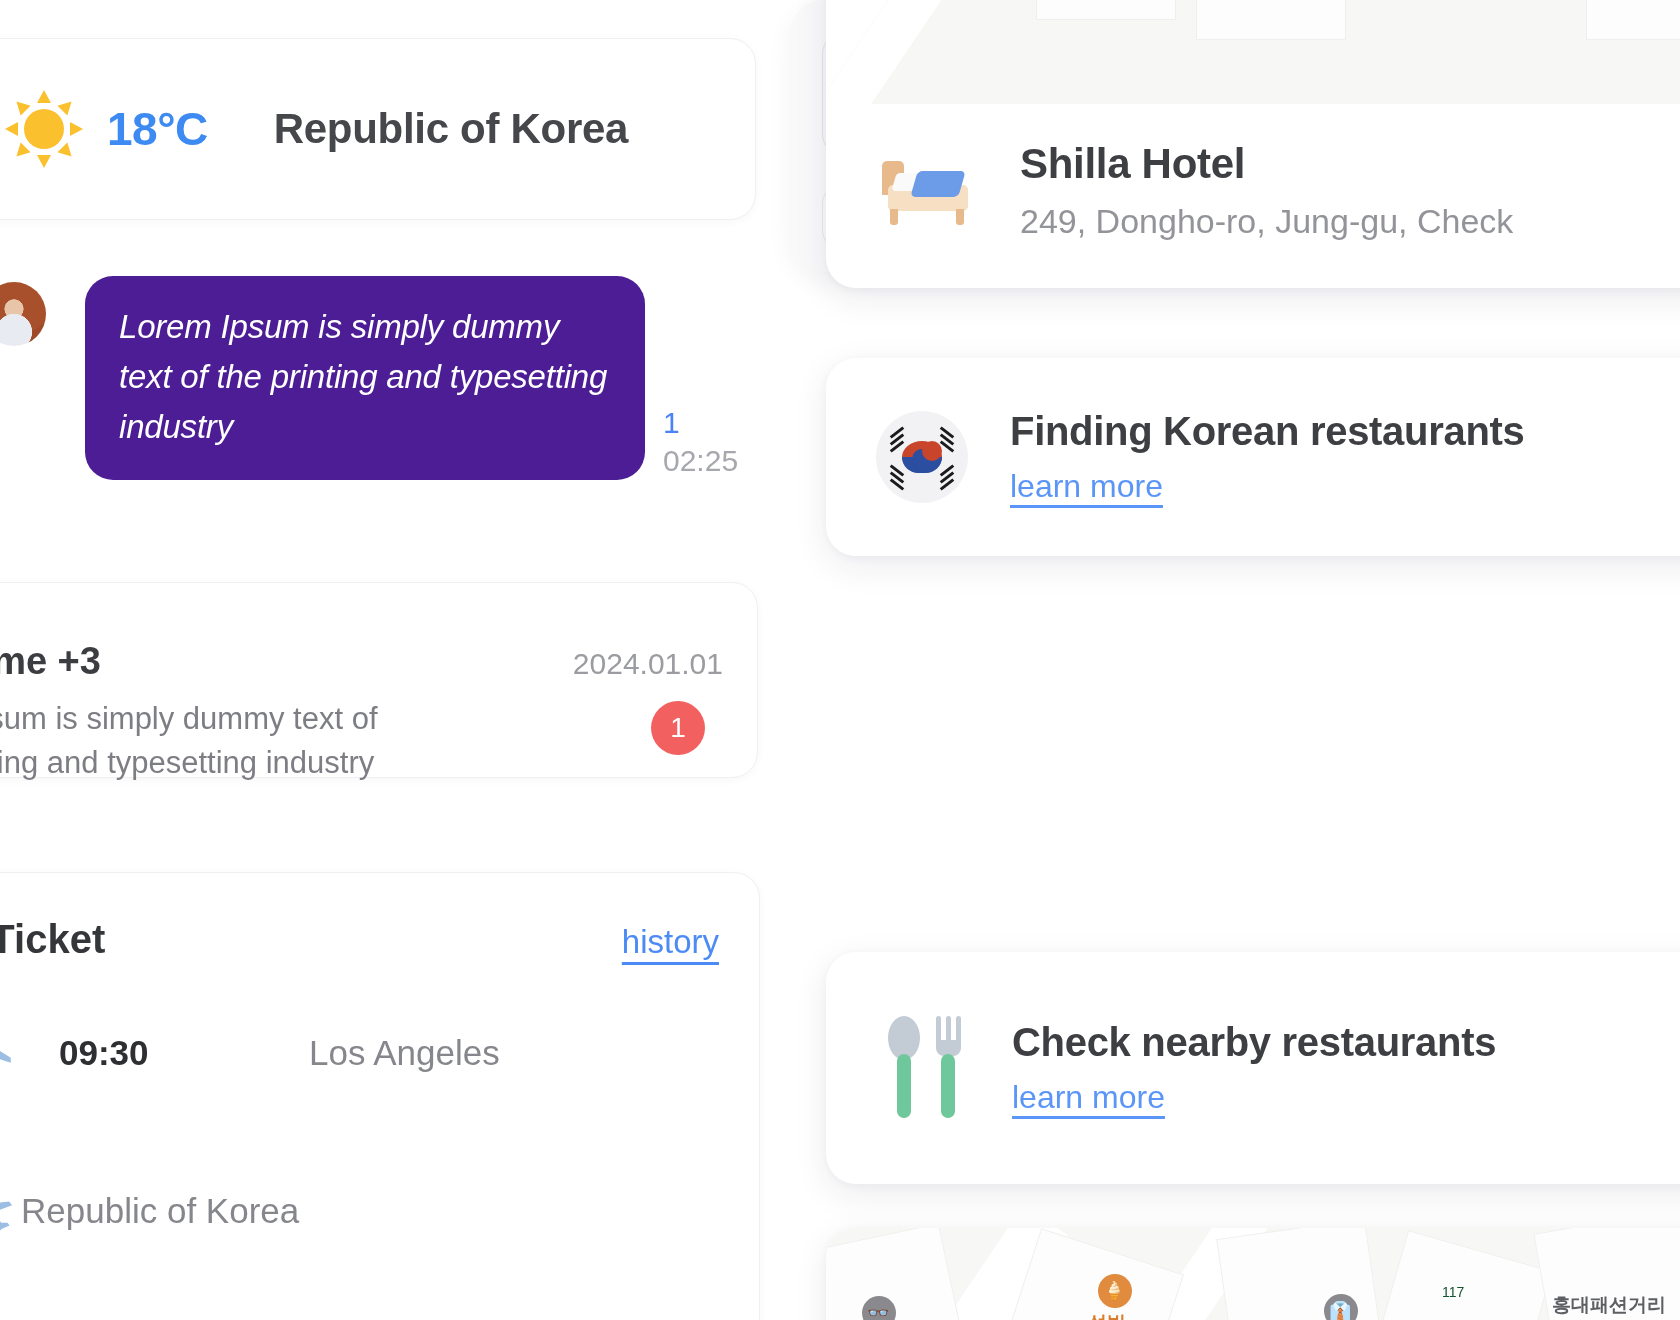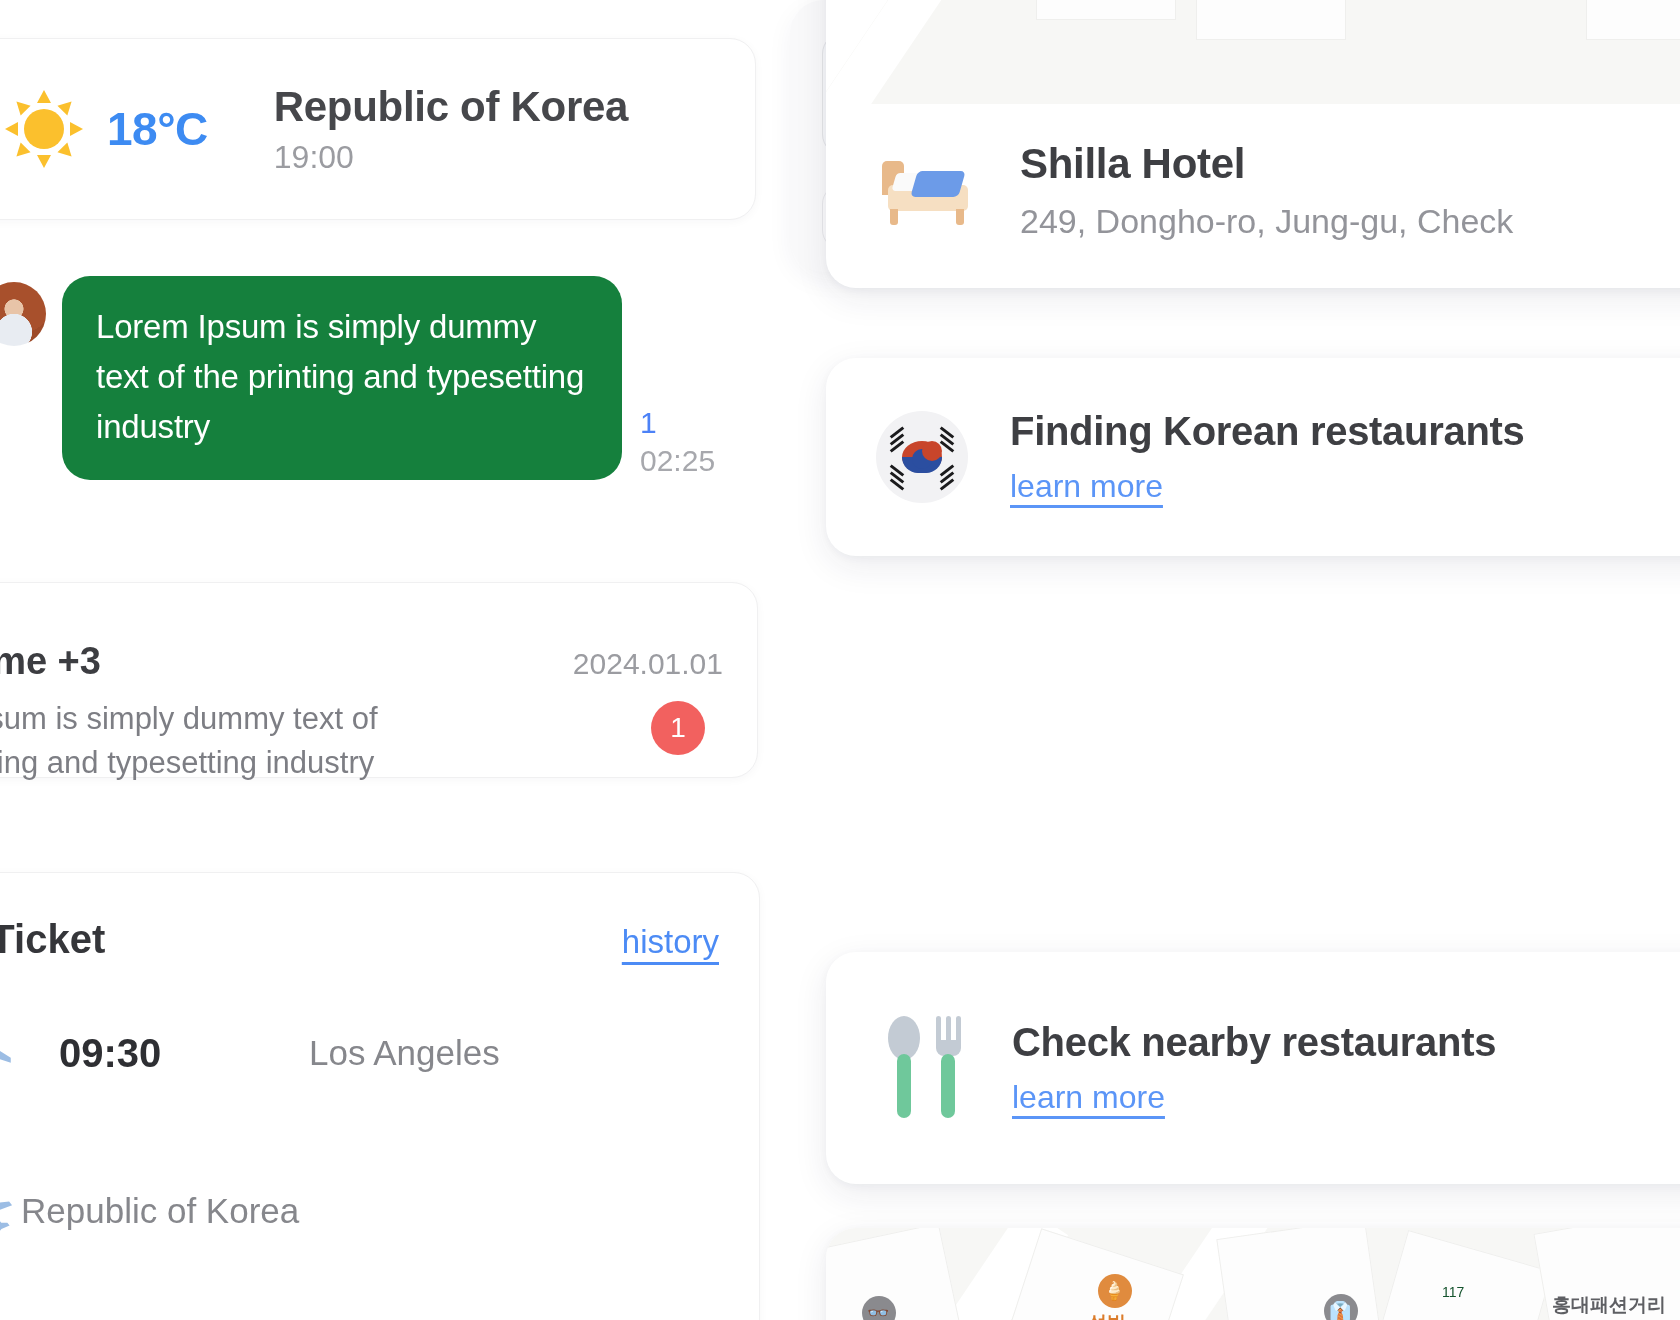--- a/index.html
+++ b/index.html
@@ -55,28 +55,29 @@
     background:
       radial-gradient(circle at 50% 78%, #e8ecf2 0 30%, transparent 31%),
       radial-gradient(circle at 50% 42%, #e8c4a8 0 19%, transparent 20%),
       radial-gradient(ellipse 62% 52% at 50% 30%, #a8502c 0 100%, transparent 100%),
       radial-gradient(ellipse 40% 46% at 24% 52%, #9e4a28 0 100%, transparent 100%),
       radial-gradient(ellipse 40% 46% at 76% 52%, #9e4a28 0 100%, transparent 100%),
       #1c1c1e;
     flex: none; overflow: hidden;
   }
   .bubble {
-    margin-left: 16px;
-    background: #15803d;
+    margin-left: 39px;
+    background: #4c1d95;
     color: #ffffff;
     border-radius: 28px;
     padding: 26px 36px 28px 34px;
     width: 560px;
     font-size: 33px; line-height: 1.52;
     letter-spacing: -0.2px;
+    font-style: italic;
   }
   .msg-meta { margin-left: 18px; margin-top: 132px; text-align: left; }
   .msg-unread { font-size: 30px; color: #4C82F7; line-height: 1; }
   .msg-time { font-size: 30px; color: #A7A8AD; margin-top: 6px; }
 
   
   .notif-card {
     left: -210px; top: 582px; width: 968px; height: 196px;
     padding: 24px 34px 0 0;
   }
@@ -99,21 +100,21 @@
   }
   .ticket-head { display: flex; align-items: baseline; justify-content: space-between; padding-left: 186px; }
   .ticket-title { font-size: 40px; font-weight: 700; color: #35363A; }
   .ticket-history {
     font-size: 33px; color: #4C8BF5; text-decoration: underline; text-underline-offset: 9px;
   }
   .flight-row { display: flex; align-items: center; padding-left: 186px; margin-top: 62px; }
   .plane {
     width: 64px; height: 58px; flex: none; color: #9CBDE4;
   }
-  .flight-time { font-size: 40px; font-weight: 700; color: #2E2F33; margin-left: 38px; width: 250px; }
+  .flight-time { font-size: 35px; font-weight: 700; color: #2E2F33; margin-left: 38px; width: 250px; }
   .flight-place { font-size: 35px; color: #86878C; }
   .flight-row.second { margin-top: 100px; }
   .flight-row.second .plane { transform: rotate(-38deg); }
 
   
   .right-col { position: absolute; left: 790px; top: 0; width: 890px; height: 1236px; }
 
   .rcard {
     position: absolute;
     background: #ffffff;
@@ -218,21 +219,20 @@
         <div class="sun-ray" style="transform:rotate(90deg) translate(-7px,-39px)"></div>
         <div class="sun-ray" style="transform:rotate(135deg) translate(-7px,-39px)"></div>
         <div class="sun-ray" style="transform:rotate(180deg) translate(-7px,-39px)"></div>
         <div class="sun-ray" style="transform:rotate(225deg) translate(-7px,-39px)"></div>
         <div class="sun-ray" style="transform:rotate(270deg) translate(-7px,-39px)"></div>
         <div class="sun-ray" style="transform:rotate(315deg) translate(-7px,-39px)"></div>
       </div>
       <div class="temp">18°C</div>
       <div class="w-texts">
         <div class="w-title">Republic of Korea</div>
-        <div class="w-time">19:00</div>
       </div>
     </div>
 
     <div class="msg-row">
       <div class="avatar"></div>
       <div class="bubble">Lorem Ipsum is simply dummy text of the printing and typesetting industry</div>
       <div class="msg-meta">
         <div class="msg-unread">1</div>
         <div class="msg-time">02:25</div>
       </div>

